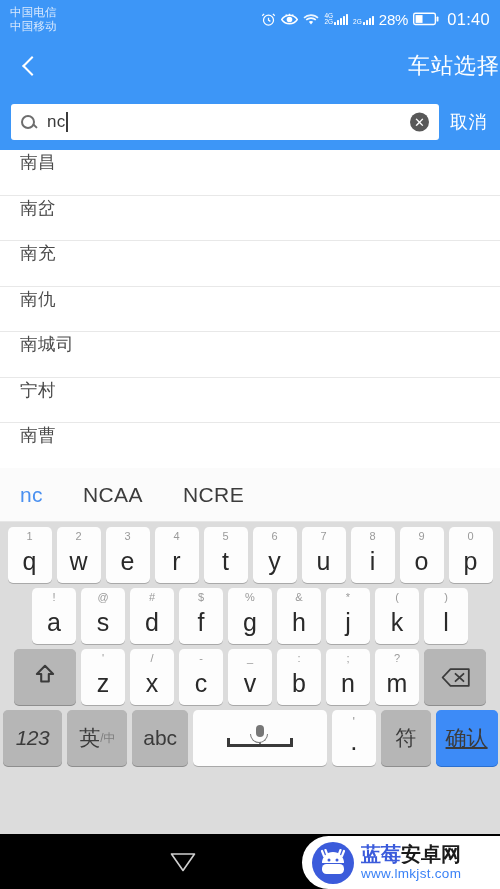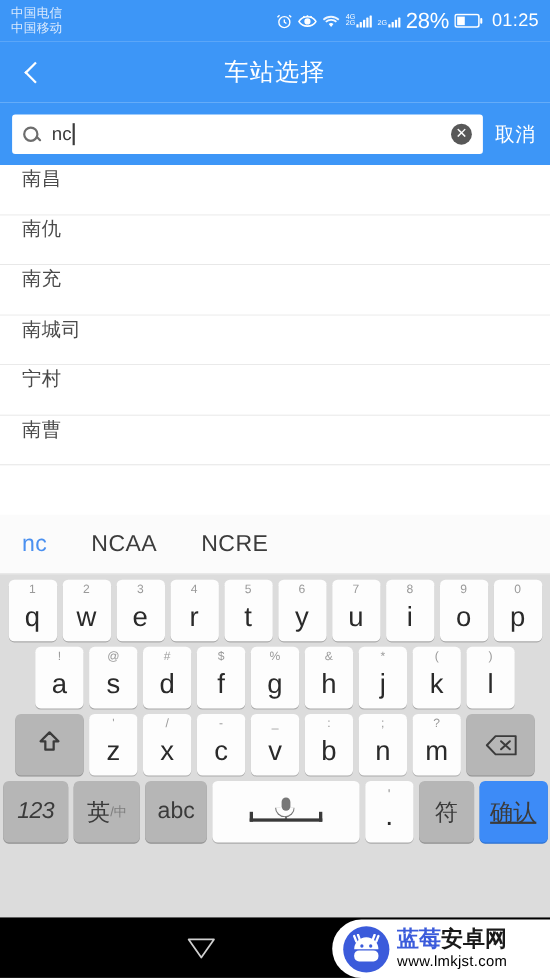--- a/index.html
+++ b/index.html
@@ -32,21 +32,21 @@
   .carrier {
     color: #dbeafd; font-size: 11.5px;
     letter-spacing: 0.2px;
   }
   .status-right {
     margin-left: auto;
     display: flex; align-items: center; gap: 5px;
     color: #ffffff;
   }
   .sicon { display: inline-flex; align-items: center; justify-content: center; }
-  .batt-pct { font-size: 20px; color: #ffffff; letter-spacing: -0.2px; }
+  .batt-pct { font-size: 15px; color: #ffffff; letter-spacing: -0.2px; }
   .clock { font-size: 16.5px; color: #ffffff; letter-spacing: 0.3px; margin-left: 3px;}
   .sig-label { font-size: 6.5px; line-height: 6px; color: #fff; text-align: left;}
   .sig-wrap { display: flex; align-items: flex-end; gap: 1px; }
   .bars { display: flex; align-items: flex-end; gap: 1px; height: 11px; }
   .bars i { width: 2px; background: #ffffff; display:block; border-radius: .5px;}
   .bars i:nth-child(1){height:3px}
   .bars i:nth-child(2){height:5px}
   .bars i:nth-child(3){height:7px}
   .bars i:nth-child(4){height:9px}
   .bars i:nth-child(5){height:11px}
@@ -66,21 +66,21 @@
   }
   .back-chev {
     width: 14px; height: 14px;
     border-left: 2.4px solid #ffffff;
     border-bottom: 2.4px solid #ffffff;
     transform: rotate(45deg);
     margin-left: 5px;
   }
   .header-title {
     position: absolute; left: 0; right: 0;
-    text-align: center;
+    text-align: right;
     color: #ffffff;
     font-size: 22px;
     letter-spacing: 1px;
     pointer-events: none;
   }
 
   
   .search-bar {
     position: absolute; left: 0; top: 93px;
     width: 500px; height: 57px;
@@ -345,21 +345,21 @@
     flex: 0 0 auto;
   }
   .wm-text { display: flex; flex-direction: column; line-height: 1.05; }
   .wm-cn {
     font-size: 20px; font-weight: bold;
     letter-spacing: 0px;
   }
   .wm-cn .b1 { color: #3b5bdb; }
   .wm-cn .b2 { color: #1a1a1a; }
   .wm-url {
-    font-size: 13.5px; color: #000000;
+    font-size: 13.5px; color: #3b82f6;
     letter-spacing: 0.3px;
     margin-top: 2px;
   }
 </style>
 </head>
 <body>
 
 <div id="app">
 
   <div class="status-bar">
@@ -415,21 +415,21 @@
           </span>
       </span>
       <span class="batt-pct">28%</span>
       <span class="sicon">
         <svg width="26" height="14" viewBox="0 0 30 15">
           <rect x="0.8" y="0.8" width="25" height="13" rx="2" fill="none" stroke="#ffffff" stroke-width="1.6"></rect>
           <rect x="3" y="3" width="8" height="9" fill="#ffffff"></rect>
           <rect x="27.2" y="4.5" width="2.2" height="6" rx="1" fill="#ffffff"></rect>
         </svg>
       </span>
-      <span class="clock">01:25</span>
+      <span class="clock">01:40</span>
     </div>
   </div>
 
   <div class="app-header">
     <div class="back-btn">
       <span class="back-chev"></span>
     </div>
     <div class="header-title">车站选择</div>
   </div>
 
@@ -443,24 +443,27 @@
       </span>
     </div>
     <div class="cancel-btn">取消</div>
   </div>
 
   <div class="station-list">
     <div class="station-row">
       <span class="station-name">南昌</span>
     </div>
     <div class="station-row">
-      <span class="station-name">南仇</span>
+      <span class="station-name">南岔</span>
     </div>
     <div class="station-row">
       <span class="station-name">南充</span>
+    </div>
+    <div class="station-row">
+      <span class="station-name">南仇</span>
     </div>
     <div class="station-row">
       <span class="station-name">南城司</span>
     </div>
     <div class="station-row">
       <span class="station-name">宁村</span>
     </div>
     <div class="station-row">
       <span class="station-name">南曹</span>
     </div>

